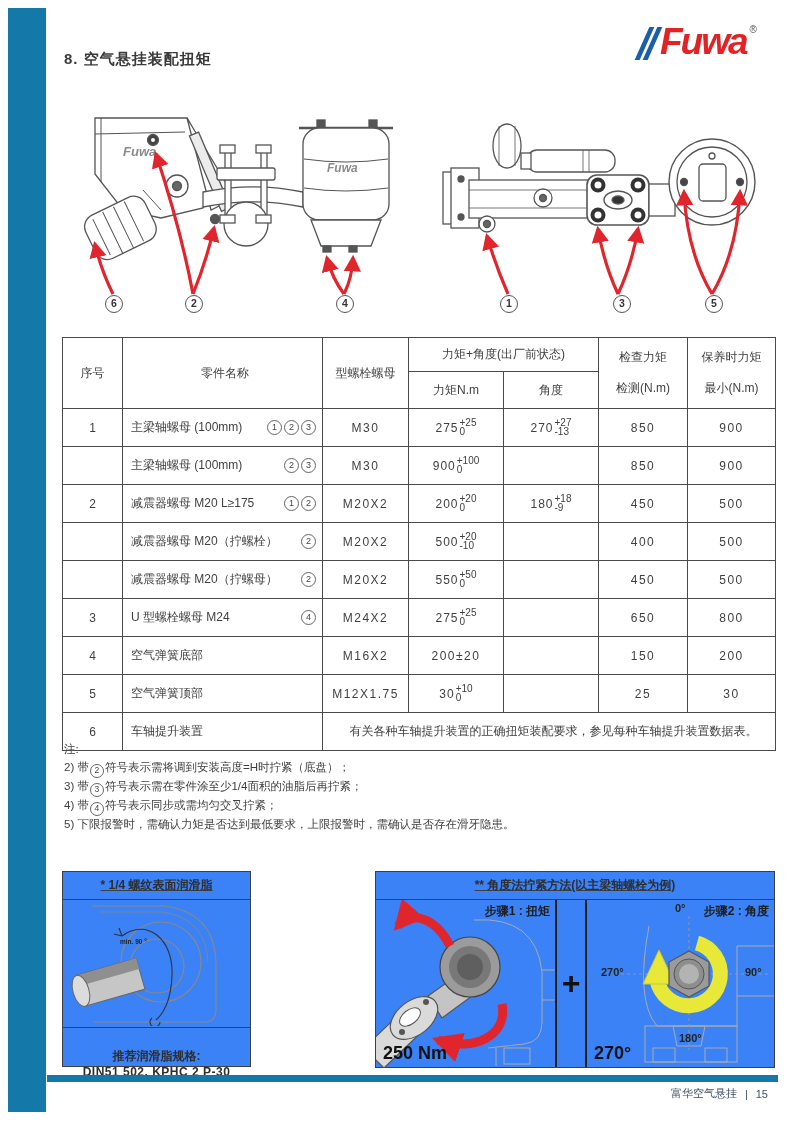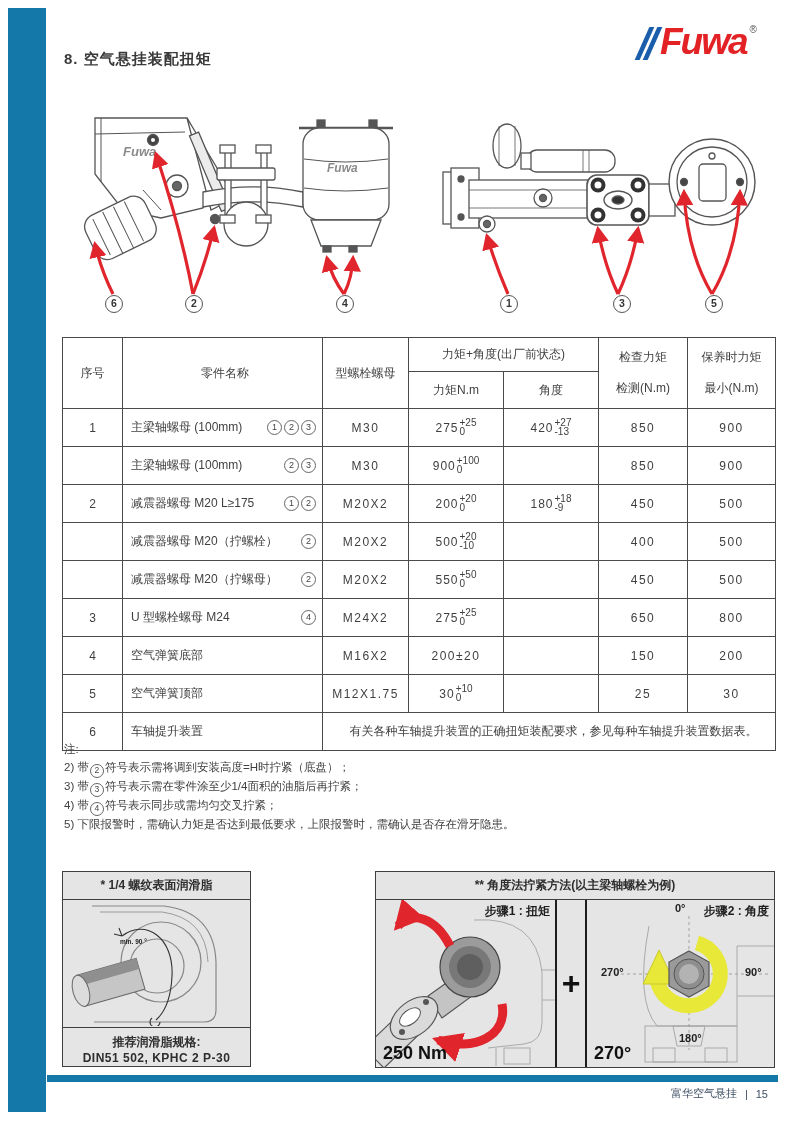--- a/index.html
+++ b/index.html
@@ -40,29 +40,29 @@
   .tol{display:inline-flex;align-items:center;gap:1px;letter-spacing:1px;}
   .stack{display:inline-flex;flex-direction:column;font-size:10px;line-height:8.5px;text-align:left;letter-spacing:0;}
   .hdr-2line{display:flex;flex-direction:column;justify-content:space-around;height:62px;}
   .cell-merged{text-align:left;padding-left:12px !important;}
 
   
   .notes{position:absolute;left:64px;top:741px;font-size:11.5px;line-height:17.5px;color:#3f3f3f;}
   .circ-note{width:12px;height:12px;line-height:11px;font-size:8.5px;vertical-align:-2px;margin:0 1px;}
 
   
-  .panel{position:absolute;border:1.5px solid #3f3f3f;background:#e5e5e5;box-sizing:border-box;}
+  .panel{position:absolute;border:1.5px solid #3f3f3f;background:#3b82f6;box-sizing:border-box;text-decoration:underline;}
   .panel-title{height:27px;border-bottom:1.5px solid #3f3f3f;display:flex;align-items:center;justify-content:center;
                font-weight:bold;font-size:12px;color:#2e2e2e;}
   .panel-lube{left:62px;top:871px;width:189px;height:196px;}
   .lube-body{position:absolute;left:0;top:28px;right:0;bottom:40px;}
   .lube-annot{position:absolute;left:57px;top:66px;font-size:6.5px;color:#222;font-weight:bold;}
   .lube-caption{position:absolute;left:0;right:0;bottom:0;height:38px;border-top:1.5px solid #3f3f3f;
                 text-align:center;font-weight:bold;color:#2e2e2e;}
-  .lube-cap1{font-size:12px;margin-top:6px;}
+  .lube-cap1{font-size:12px;margin-top:20px;}
   .lube-cap2{font-size:12px;letter-spacing:0.5px;}
 
   .panel-angle{left:375px;top:871px;width:400px;height:197px;}
   .angle-body{position:absolute;left:0;top:28px;right:0;bottom:0;display:flex;}
   .angle-left{width:181px;position:relative;border-right:2px solid #1d1d1d;}
   .angle-mid{width:29px;display:flex;align-items:center;justify-content:center;
              font-size:32px;font-weight:bold;color:#111;border-right:2px solid #1d1d1d;}
   .angle-right{flex:1;position:relative;}
   .step-label{position:absolute;font-weight:bold;font-size:12px;color:#1d1d1d;white-space:nowrap;}
   .big-val{position:absolute;left:7px;bottom:3px;font-weight:bold;font-size:18px;color:#111;}
@@ -262,21 +262,21 @@
           </td>
           <td class="num-cell">M30</td>
           <td class="num-cell"><span class="tol">
               <span class="tol-base">275</span>
               <span class="stack">
                 <span>+25</span>
                 <span>0</span>
               </span>
             </span></td>
           <td class="num-cell"><span class="tol">
-              <span class="tol-base">420</span>
+              <span class="tol-base">270</span>
               <span class="stack">
                 <span>+27</span>
                 <span>-13</span>
               </span>
             </span></td>
           <td class="num-cell">850</td>
           <td class="num-cell">900</td>
         </tr>
         <tr>
           <td class="cell-no"></td>

